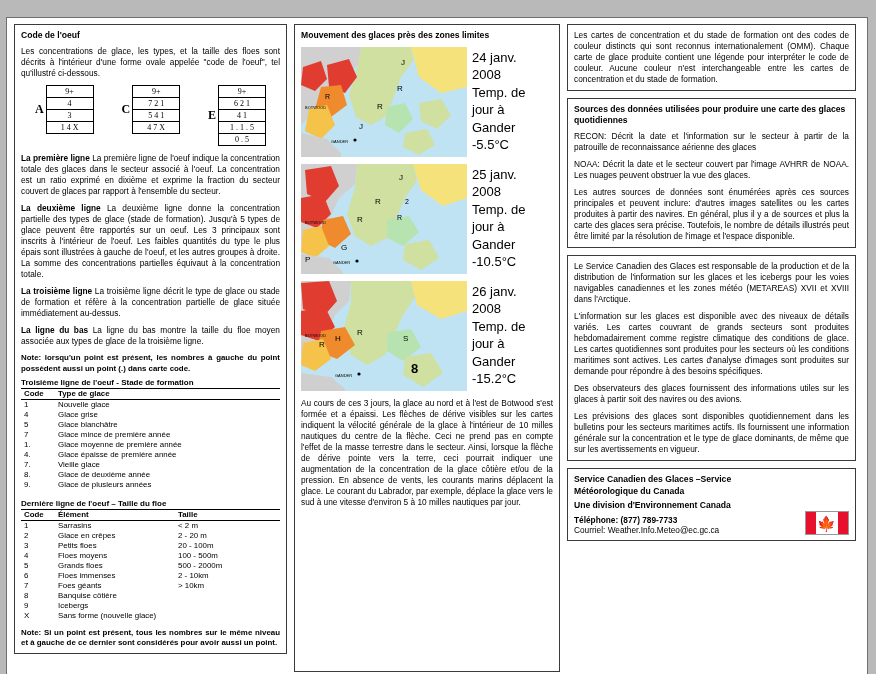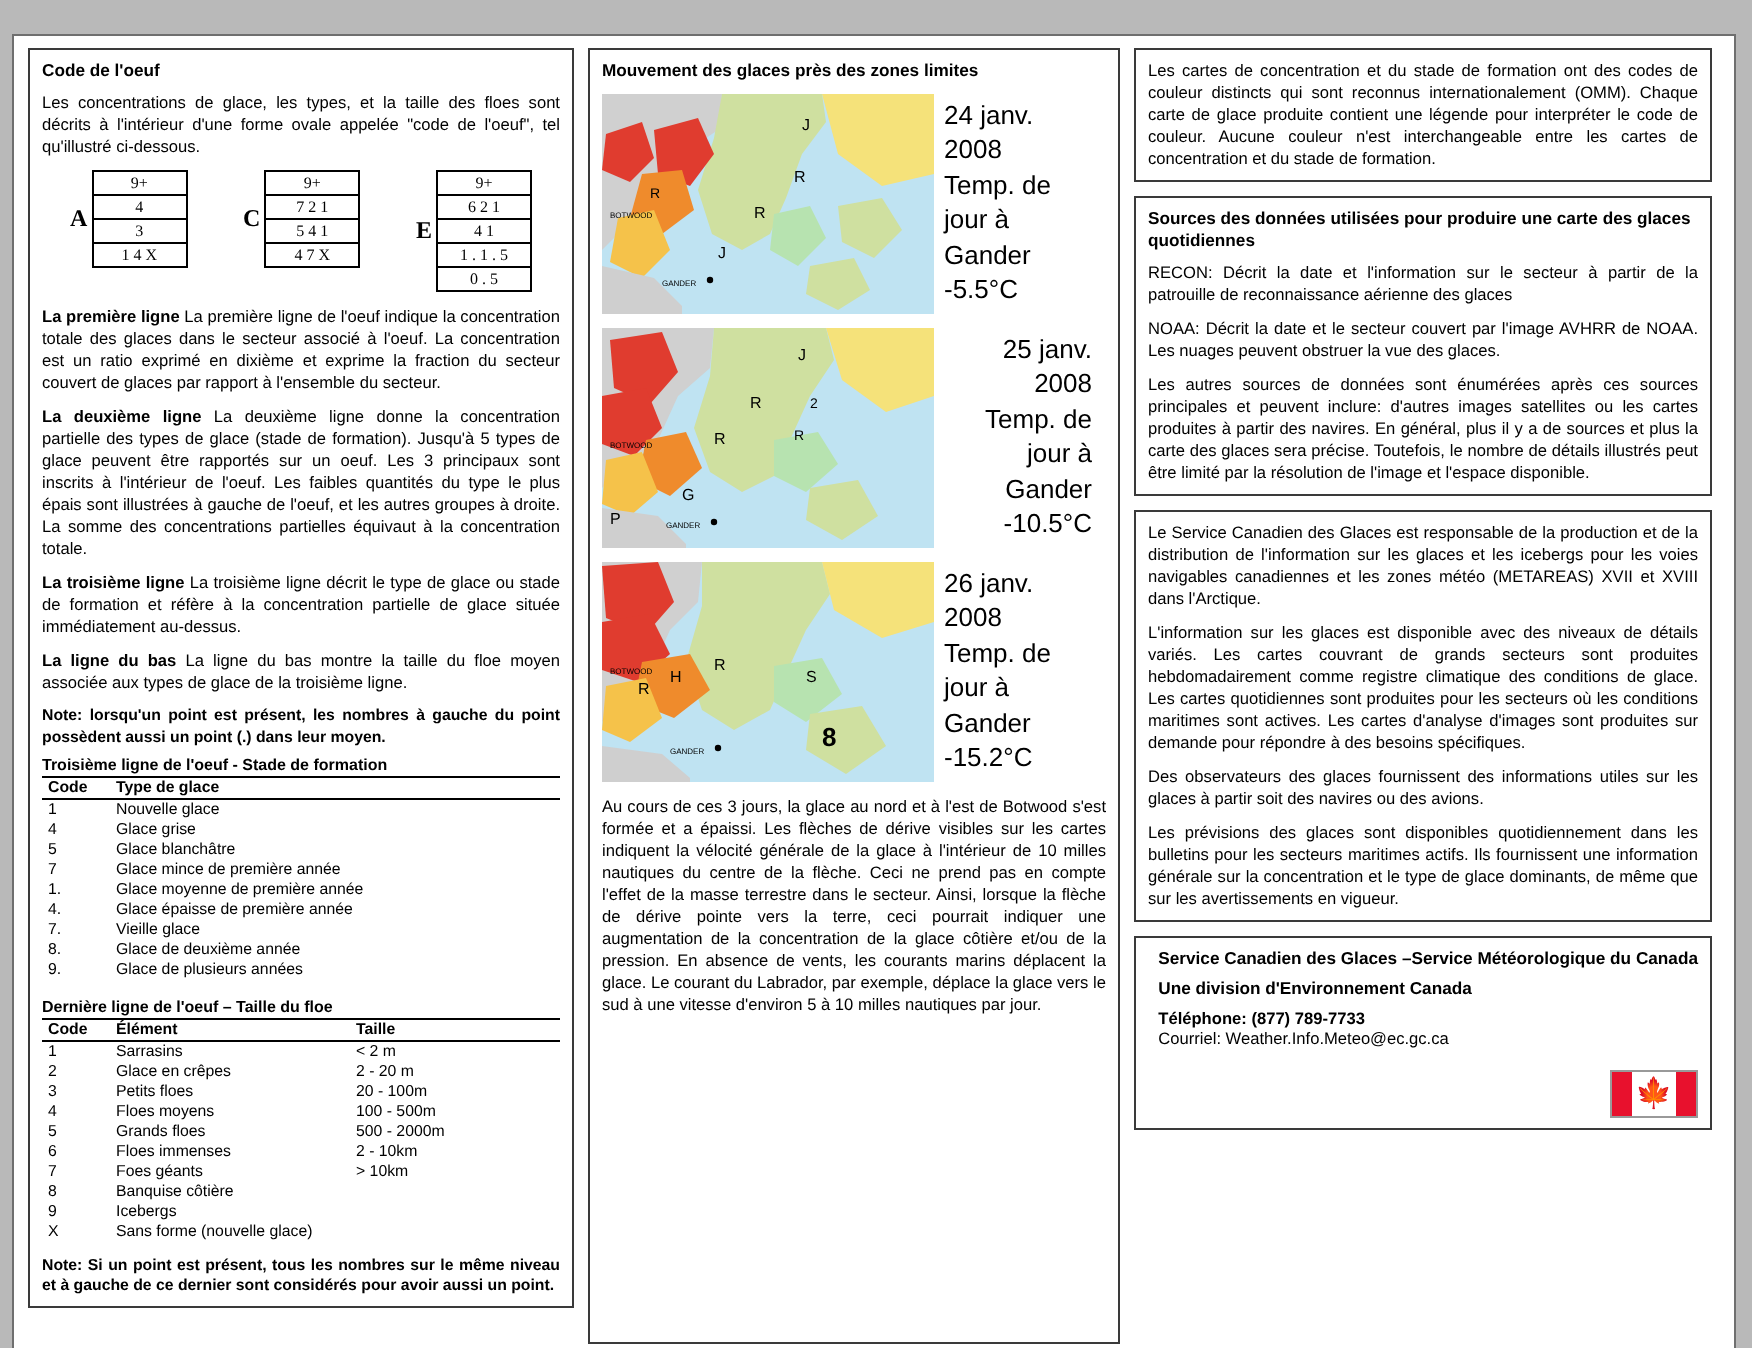--- a/index.html
+++ b/index.html
@@ -54,21 +54,21 @@
   .note{font-size:7.9px;line-height:1.3;margin-top:6px;}
   
   .mapwrap{display:flex;gap:5px;margin-bottom:7px;}
   .mapcap{font-size:13px;line-height:1.35;width:74px;padding-top:2px;}
   .map{
     width:166px;height:110px;position:relative;overflow:hidden;
     background:#cfe8f5;border:0px solid #000;
   }
   .map svg{display:block;}
   
-  .footer-row{display:flex;align-items:flex-end;justify-content:center;gap:11px;flex-direction:column;}
+  .footer-row{display:flex;align-items:flex-end;justify-content:center;gap:11px;}
   .flag{
     width:42px;height:22px;border:1px solid #999;position:relative;background:#fff;flex:0 0 auto;
   }
   .flag .bar{position:absolute;top:0;bottom:0;width:10px;background:#e8112d;}
   .flag .bl{left:0;}
   .flag .br{right:0;}
   .flag .leaf{
     position:absolute;left:50%;top:50%;transform:translate(-50%,-50%);
     color:#e8112d;font-size:15px;line-height:15px;
   }
@@ -114,21 +114,21 @@
             <div class="row">1 . 1 . 5</div>
             <div class="row">0 . 5</div>
           </div>
         </div>
       </div>
 
       <p><b>La première ligne</b> <span>La première ligne de l'oeuf indique la concentration totale des glaces dans le secteur associé à l'oeuf. La concentration est un ratio exprimé en dixième et exprime la fraction du secteur couvert de glaces par rapport à l'ensemble du secteur.</span></p>
       <p><b>La deuxième ligne</b> <span>La deuxième ligne donne la concentration partielle des types de glace (stade de formation). Jusqu'à 5 types de glace peuvent être rapportés sur un oeuf. Les 3 principaux sont inscrits à l'intérieur de l'oeuf. Les faibles quantités du type le plus épais sont illustrées à gauche de l'oeuf, et les autres groupes à droite. La somme des concentrations partielles équivaut à la concentration totale.</span></p>
       <p><b>La troisième ligne</b> <span>La troisième ligne décrit le type de glace ou stade de formation et réfère à la concentration partielle de glace située immédiatement au-dessus.</span></p>
       <p><b>La ligne du bas</b> <span>La ligne du bas montre la taille du floe moyen associée aux types de glace de la troisième ligne.</span></p>
-      <p class="note" style="font-weight:bold;margin-bottom:4px;">Note: lorsqu'un point est présent, les nombres à gauche du point possèdent aussi un point (.) dans leur moyen.</p>
+      <p class="note" style="font-weight:bold;margin-bottom:4px;">Note: lorsqu'un point est présent, les nombres à gauche du point possèdent aussi un point (.) dans carte code.</p>
 
       <div style="font-weight:bold;font-size:8px;margin-bottom:1px;">Troisième ligne de l'oeuf - Stade de formation</div>
       <table class="t1">
         <colgroup>
               <col class="c1">
               <col>
             </colgroup>
         <thead>
           <tr>
             <th>Code</th>
@@ -303,21 +303,21 @@
             <text x="104" y="40" font-size="7" font-family="Liberation Sans" fill="#000">2</text>
             <text x="96" y="56" font-size="7" font-family="Liberation Sans" fill="#000">R</text>
             <text x="56" y="58" font-size="8" font-family="Liberation Sans" fill="#000">R</text>
             <text x="40" y="86" font-size="8" font-family="Liberation Sans" fill="#000">G</text>
             <text x="4" y="98" font-size="8" font-family="Liberation Sans" fill="#000">P</text>
             <text x="4" y="60" font-size="4" font-family="Liberation Sans" fill="#000">BOTWOOD</text>
             <circle cx="56" cy="97" r="1.6" fill="#000"></circle>
             <text x="32" y="100" font-size="4" font-family="Liberation Sans" fill="#000">GANDER</text>
           </svg>
         </div>
-        <div class="mapcap" style="white-space:pre-line;text-align:right;">25 janv. 2008
+        <div class="mapcap" style="white-space:pre-line;">25 janv. 2008
 Temp. de jour à
 Gander -10.5°C</div>
       </div>
 
       <div class="mapwrap">
         <div class="map">
           <svg viewBox="0 0 166 110" width="166" height="110">
             <rect x="0" y="0" width="166" height="110" fill="#bfe3f2"></rect>
             <path d="M0,0 L50,0 L48,20 L34,34 L24,56 L8,70 L0,80 Z" fill="#d0d0d0"></path>
             <path d="M50,0 L110,0 L114,16 L102,34 L92,56 L84,74 L66,84 L50,74 L42,50 L50,22 Z" fill="#cfe0a0"></path>

